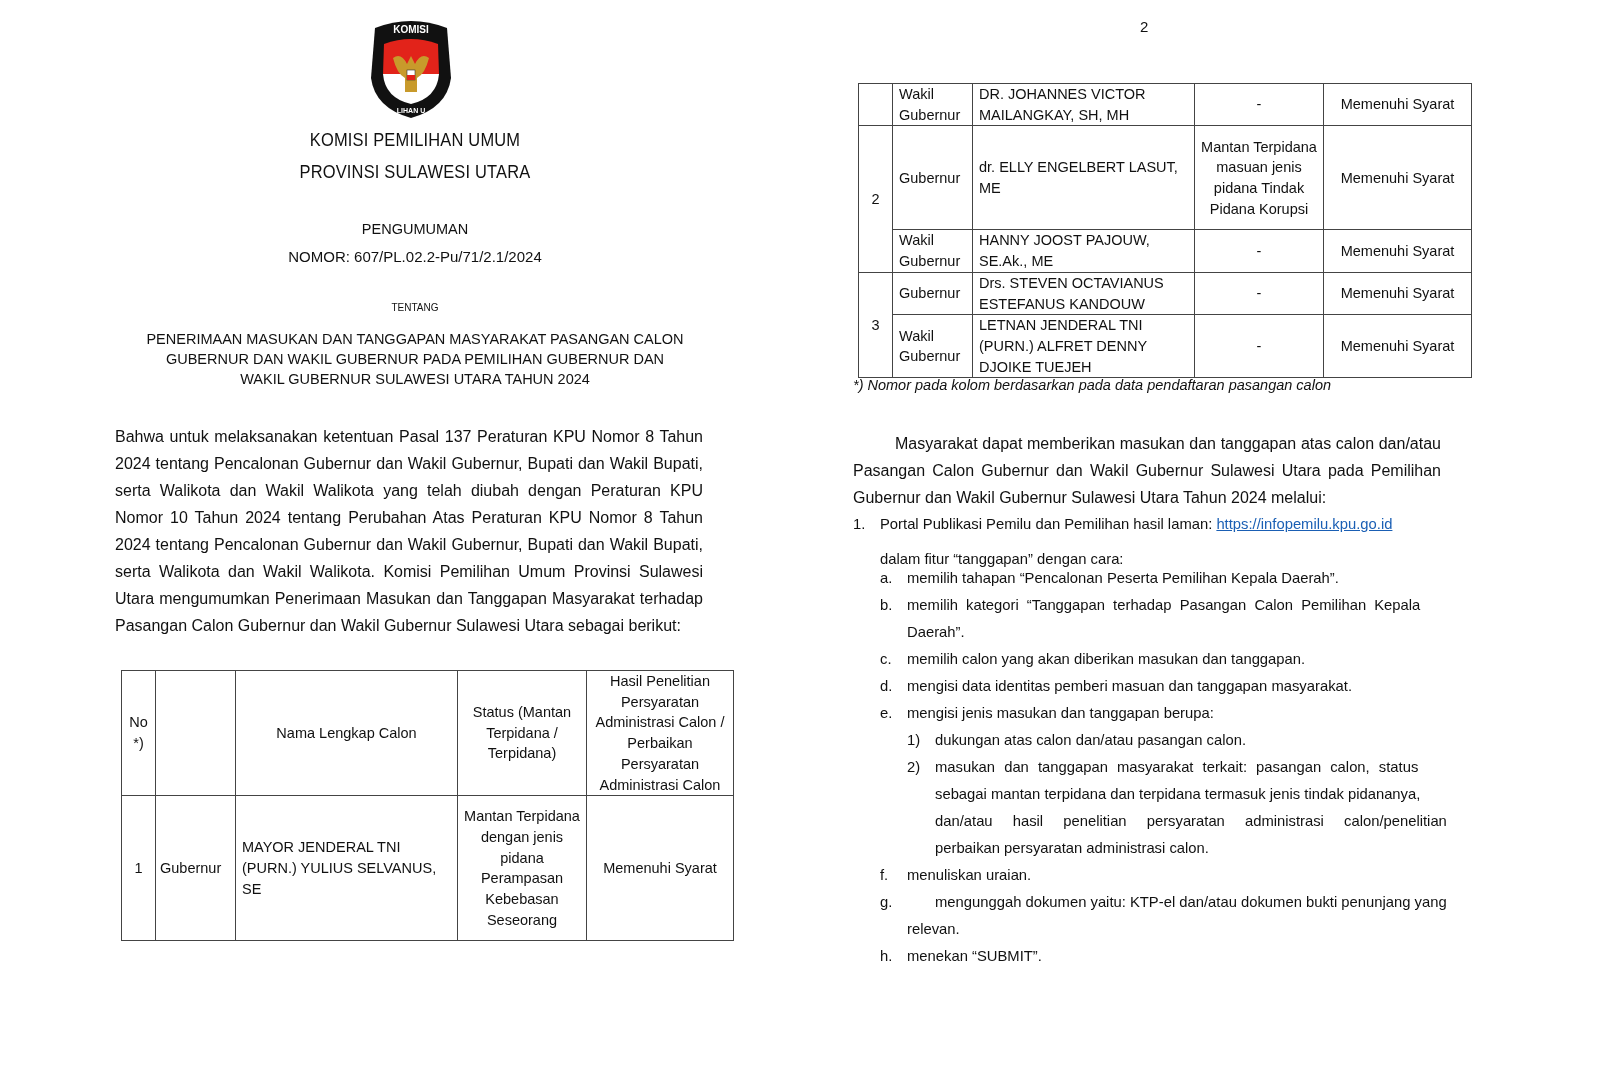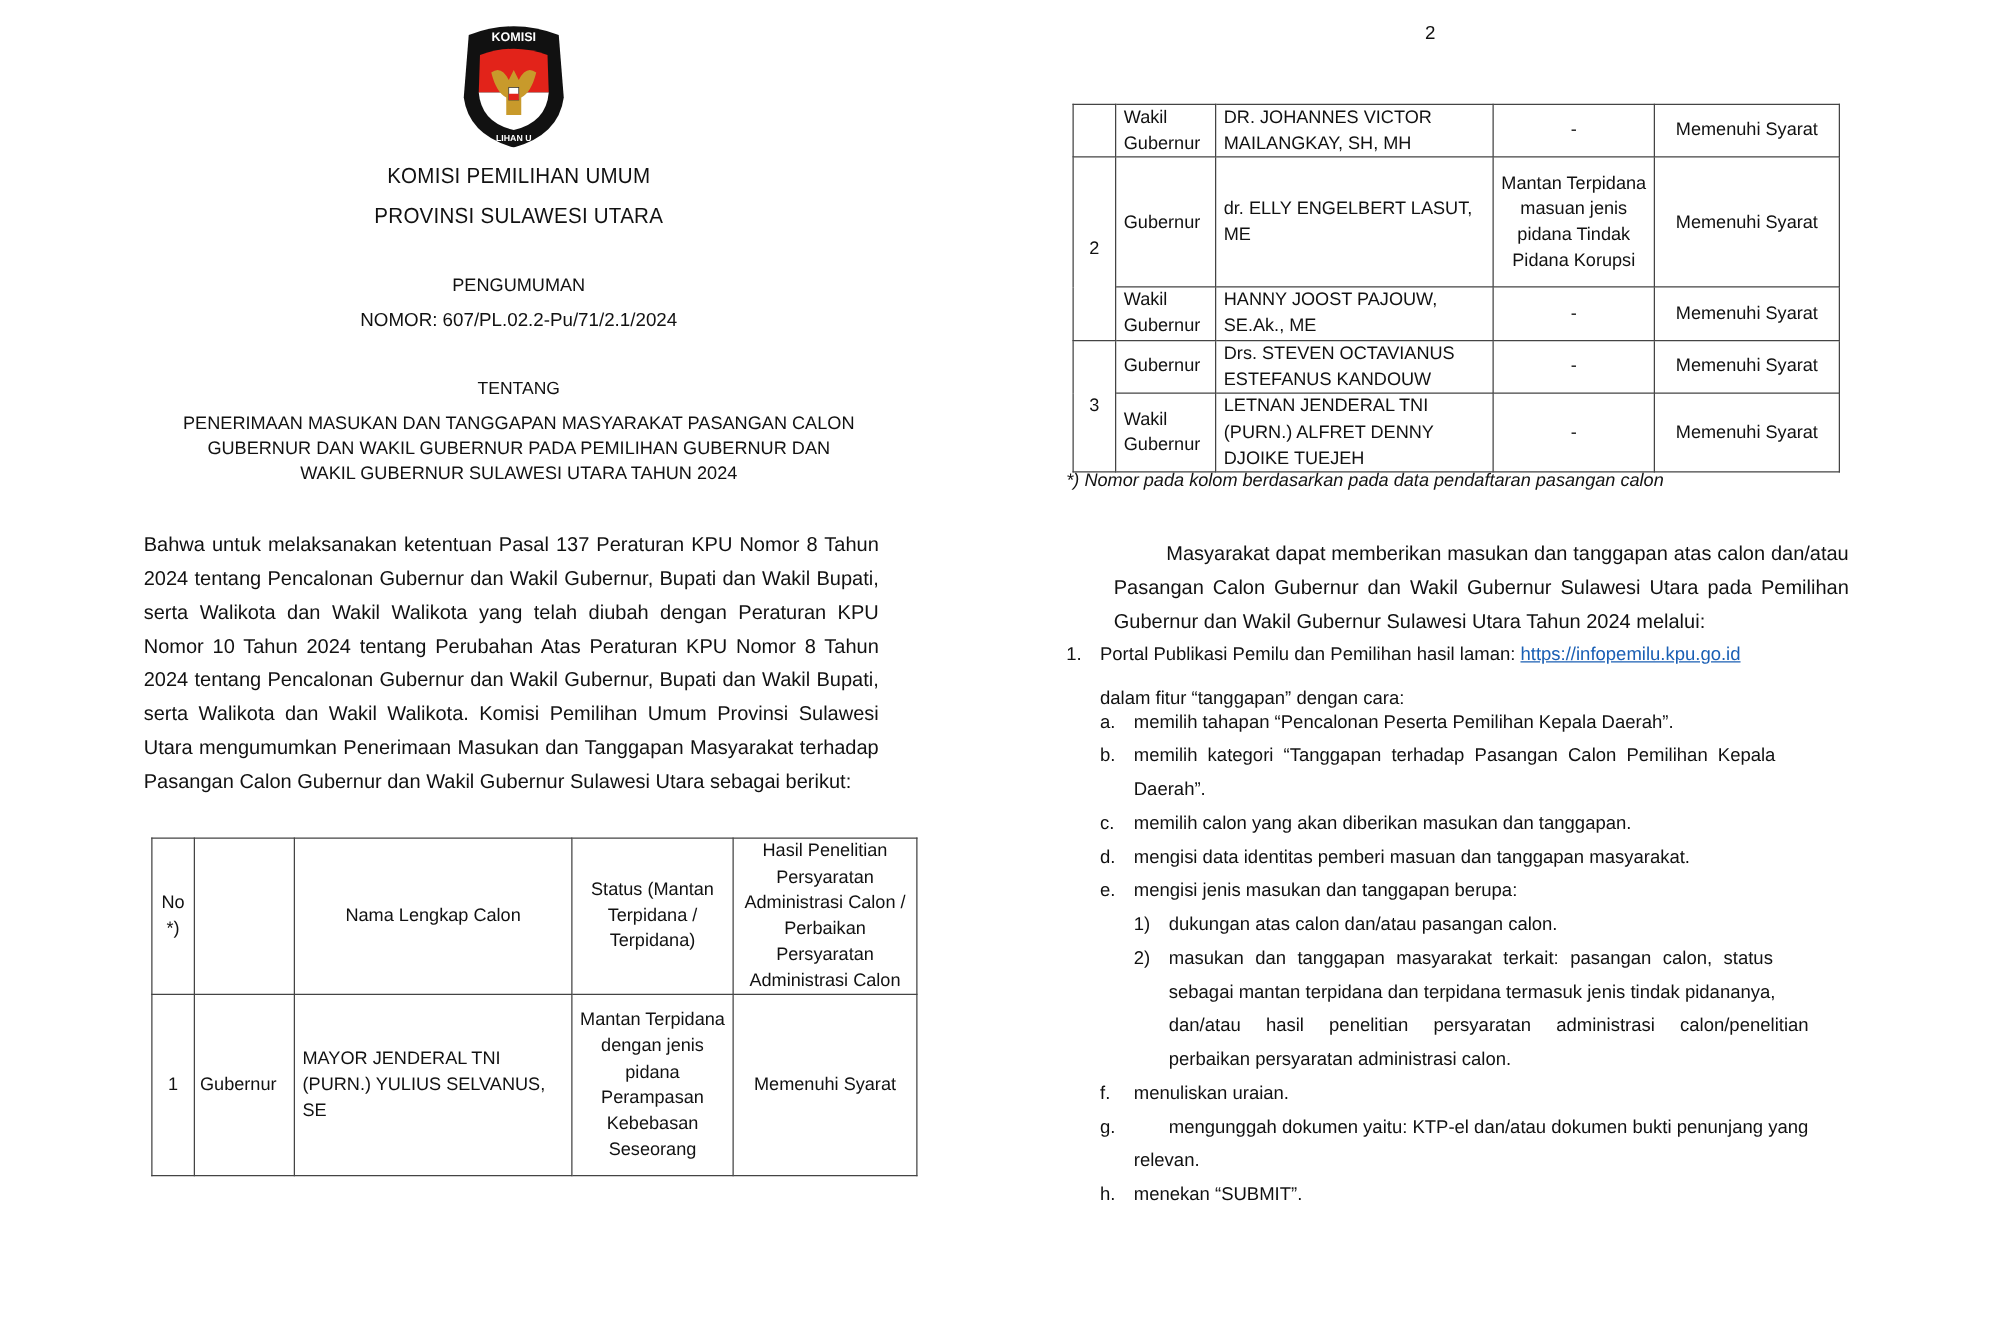--- a/index.html
+++ b/index.html
@@ -10,21 +10,21 @@
   #page-left { left: 0; width: 800px; }
 
   
   .logo { position: absolute; left: 367px; top: 18px; width: 88px; height: 100px; }
 
   .center-line { position: absolute; left: 110px; width: 610px; text-align: center; }
   .org1 { top: 130px; font-size: 17.5px; letter-spacing: 0.2px; transform: scaleX(0.94); }
   .org2 { top: 162px; font-size: 17.5px; letter-spacing: 0.2px; transform: scaleX(0.94); }
   .pengumuman { top: 221px; font-size: 14.5px; }
   .nomor { top: 248px; font-size: 15px; }
-  .tentang { top: 302px; font-size: 14px; }
+  .tentang { top: 302px; font-size: 10px; }
   .subject { top: 329px; font-size: 14.5px; line-height: 20px; }
 
   .para { position: absolute; left: 115px; width: 588px; font-size: 16px; line-height: 27px; text-align: justify; }
   .para-left { top: 423px; }
 
   table.tbl { position: absolute; border-collapse: collapse; font-size: 14.5px; line-height: 20.7px; }
   table.tbl td, table.tbl th { border: 1px solid #444; font-weight: normal; vertical-align: middle; padding: 0 4px; }
   #table-left { left: 121px; top: 670px; width: 613px; }
   #table-left th { text-align: center; height: 125px; }
   #table-left td.no { width: 34px; text-align: center; }
@@ -37,21 +37,21 @@
 
   #table-right { left: 858px; top: 83px; width: 614px; }
   #table-right td.no { width: 34px; text-align: center; }
   #table-right td.pos { width: 80px; padding-left: 6px; }
   #table-right td.name { width: 222px; padding-left: 6px; }
   #table-right td.status { width: 129px; text-align: center; }
   #table-right td.result { text-align: center; }
 
   .footnote { position: absolute; left: 853px; top: 377px; font-size: 14.5px; font-style: italic; }
 
-  .para-right { left: 891px; top: 430px; width: 588px; text-indent: 42px; }
+  .para-right { left: 853px; top: 430px; width: 588px; text-indent: 42px; }
 
   .list { position: absolute; left: 853px; font-size: 14.8px; line-height: 27px; }
   .li { position: absolute; white-space: nowrap; }
   .li .marker { position: absolute; left: 0; }
   .link { color: #1a5fb4; text-decoration: underline; }
 </style>
 </head>
 <body>
 
 <div id="page-left" class="page">

